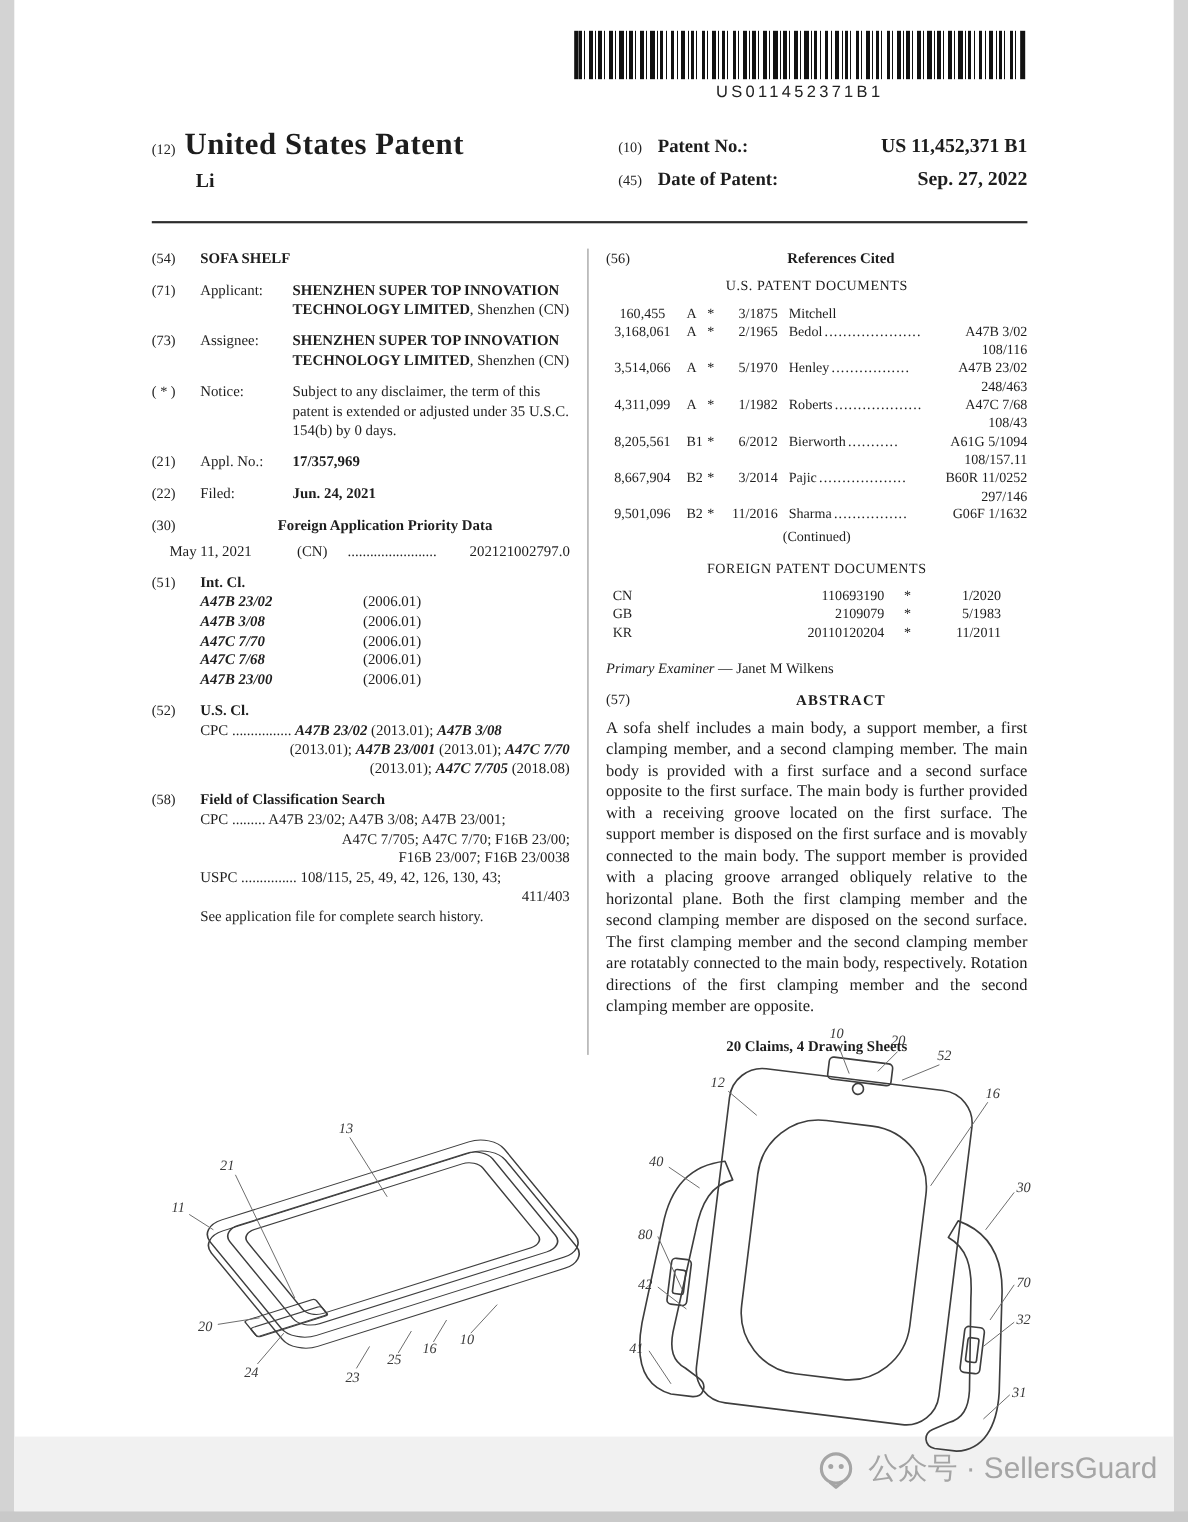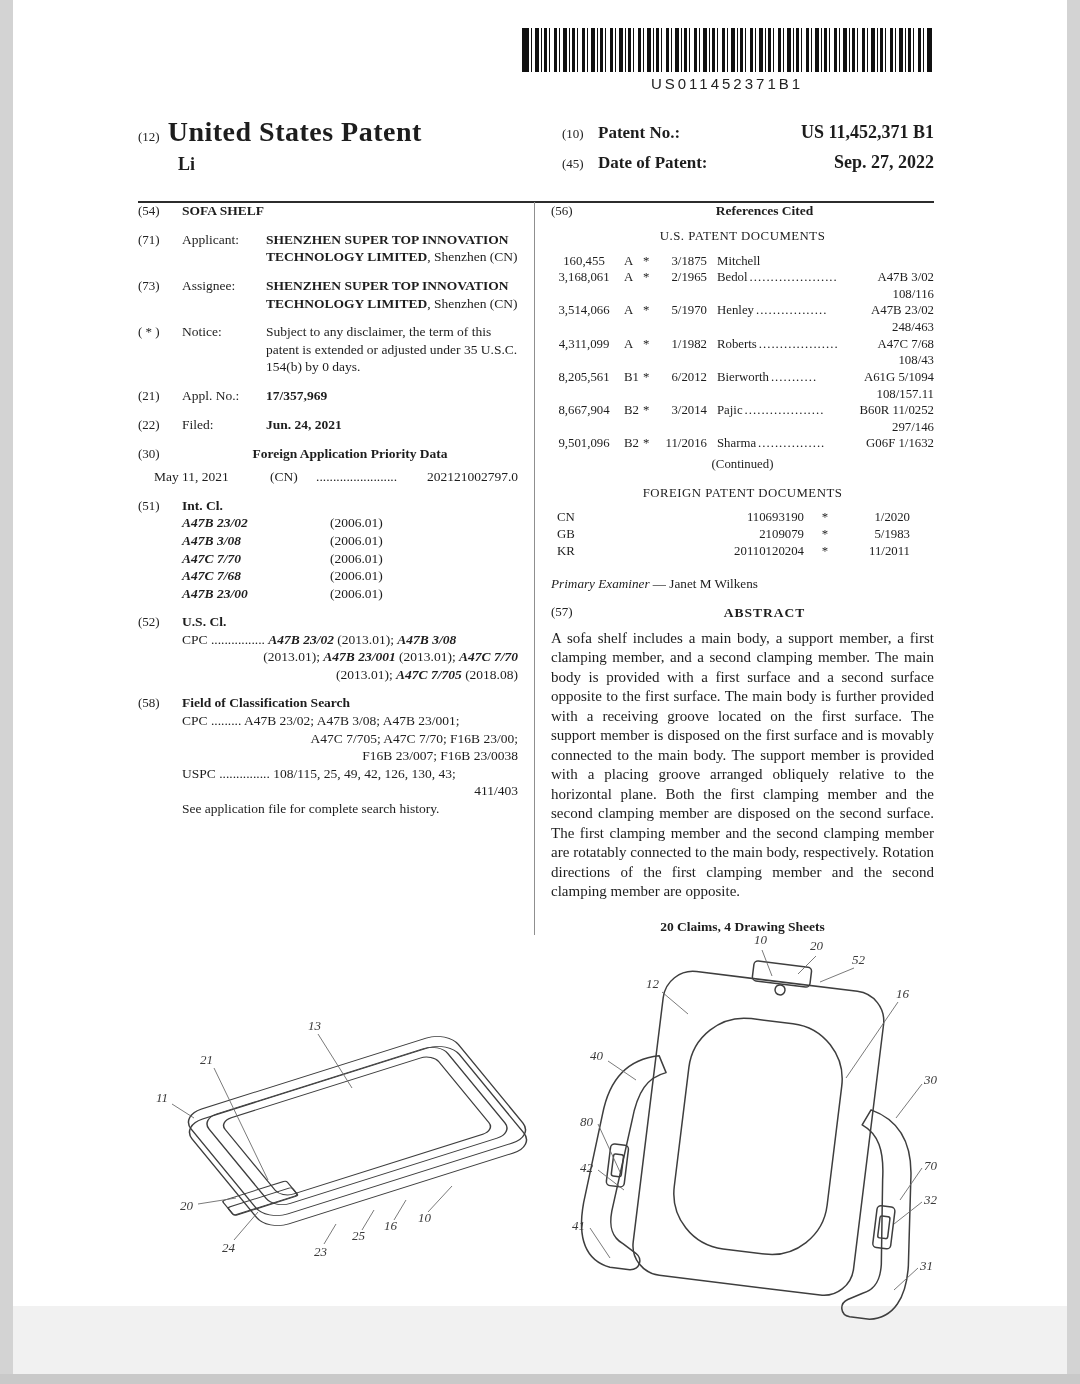--- a/index.html
+++ b/index.html
@@ -34,21 +34,21 @@
   .doc-title { font-size:28px; font-weight:bold; letter-spacing:0.5px; }
   .inventor-surname { font-size:18px; font-weight:bold; margin:6px 0 0 40px; }
   .header-right { width:372px; padding-top:6px; }
   .hr-row { display:flex; align-items:baseline; margin-bottom:9px; }
   .hr-row .tag { flex:0 0 36px; }
   .hr-label { flex:1; font-size:17px; font-weight:bold; }
   .hr-value { font-size:18px; font-weight:bold; text-align:right; white-space:nowrap; }
   .rule { position:absolute; left:138px; top:201px; width:796px; height:2px; background:#2c2c2c; }
 
   
-  .columns { position:absolute; left:138px; top:202px; width:796px; display:flex; font-size:13.5px; line-height:1.3; }
+  .columns { position:absolute; left:138px; top:226px; width:796px; display:flex; font-size:13.5px; line-height:1.3; }
   .col-left { width:396px; padding-right:16px; }
   .col-right { flex:1; border-left:1px solid #8f8f8f; padding-left:16px; }
 
   .entry { display:flex; margin-bottom:11px; }
   .entry .tag { flex:0 0 44px; padding-top:1px; }
   .entry .lbl { flex:0 0 84px; }
   .entry .val { flex:1; }
   .entry .val-block { flex:1; }
   .bold { font-weight:bold; }
   .bi { font-weight:bold; font-style:italic; }
@@ -436,13 +436,22 @@
       <text class="fig-label" x="24" y="198">80</text>
       <text class="fig-label" x="24" y="244">42</text>
       <text class="fig-label" x="16" y="302">41</text>
       <text class="fig-label" x="368" y="156">30</text>
       <text class="fig-label" x="368" y="242">70</text>
       <text class="fig-label" x="368" y="276">32</text>
       <text class="fig-label" x="364" y="342">31</text>
     </g>
   </svg>
 
+  <div class="watermark">
+    <svg width="38" height="38" viewBox="0 0 40 40">
+      <circle cx="20" cy="20" r="14" fill="none" stroke="#a5a5a5" stroke-width="3"></circle>
+      <circle cx="15" cy="18" r="2.4" fill="#a5a5a5"></circle>
+      <circle cx="25" cy="18" r="2.4" fill="#a5a5a5"></circle>
+      <path d="M 14 33 L 20 38 L 26 33" fill="none" stroke="#a5a5a5" stroke-width="3" stroke-linejoin="round"></path>
+    </svg>
+    <span>公众号 · SellersGuard</span>
+  </div>
 </div>
 
 </body></html>

